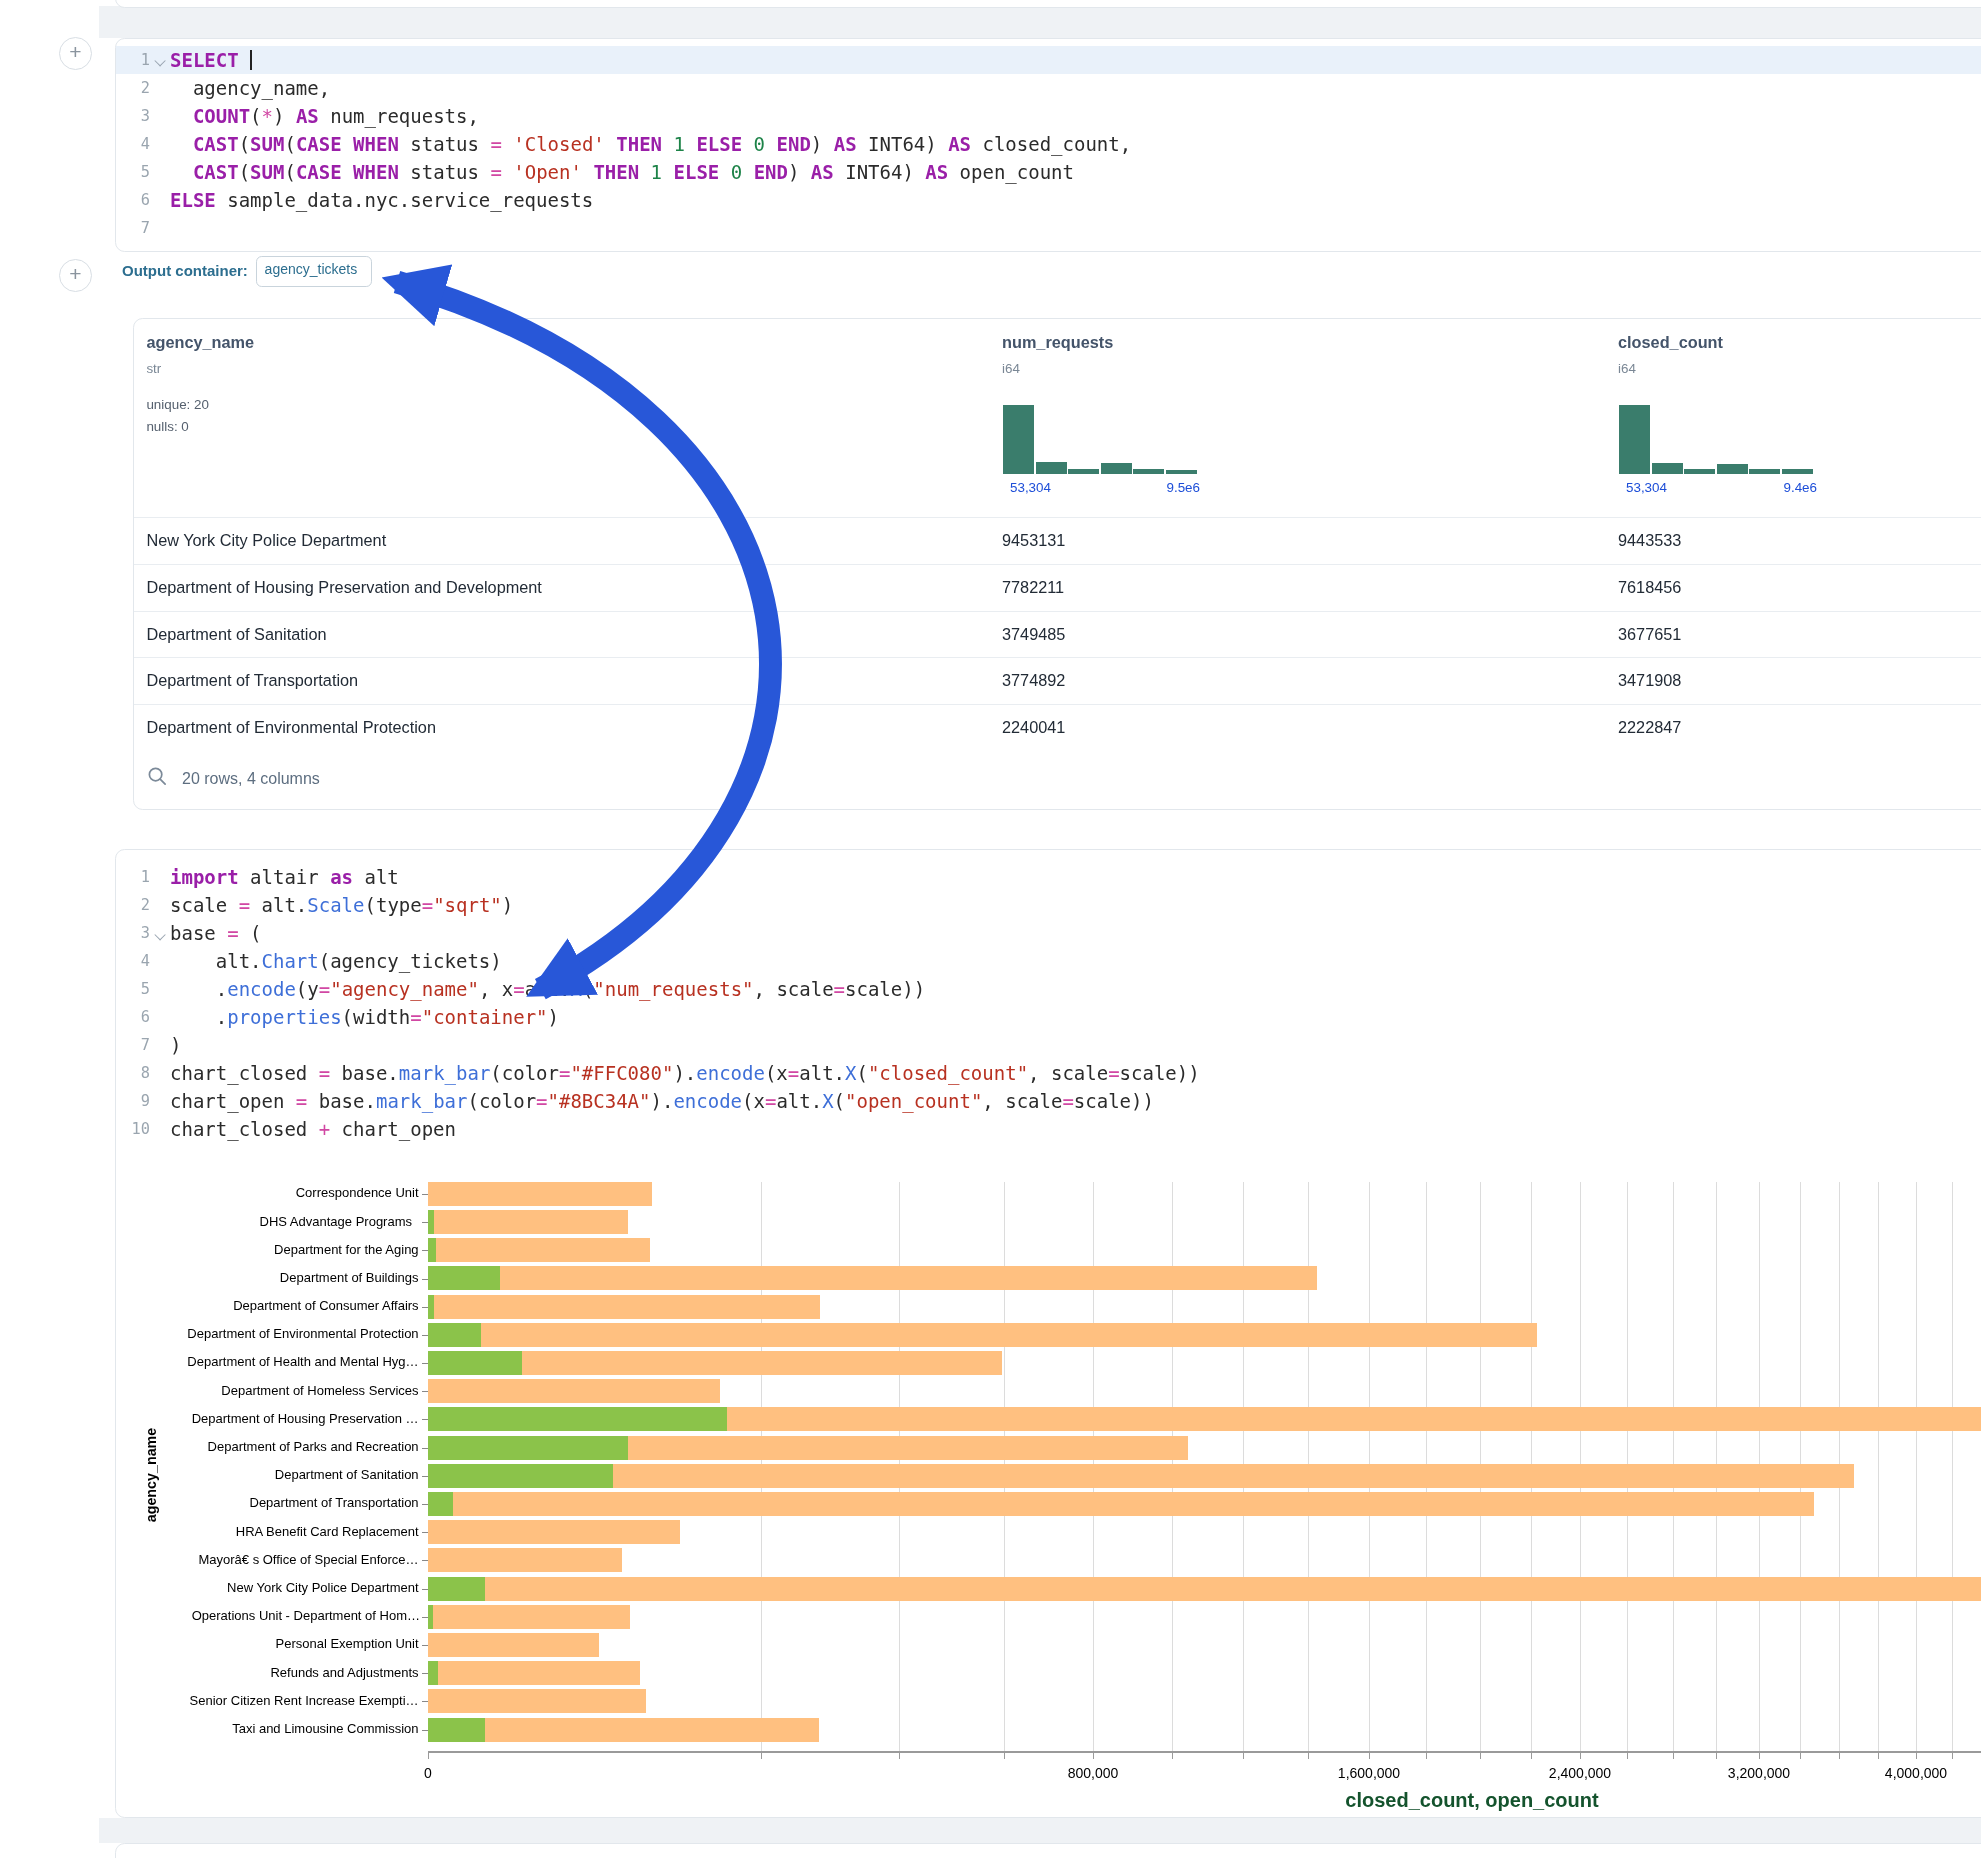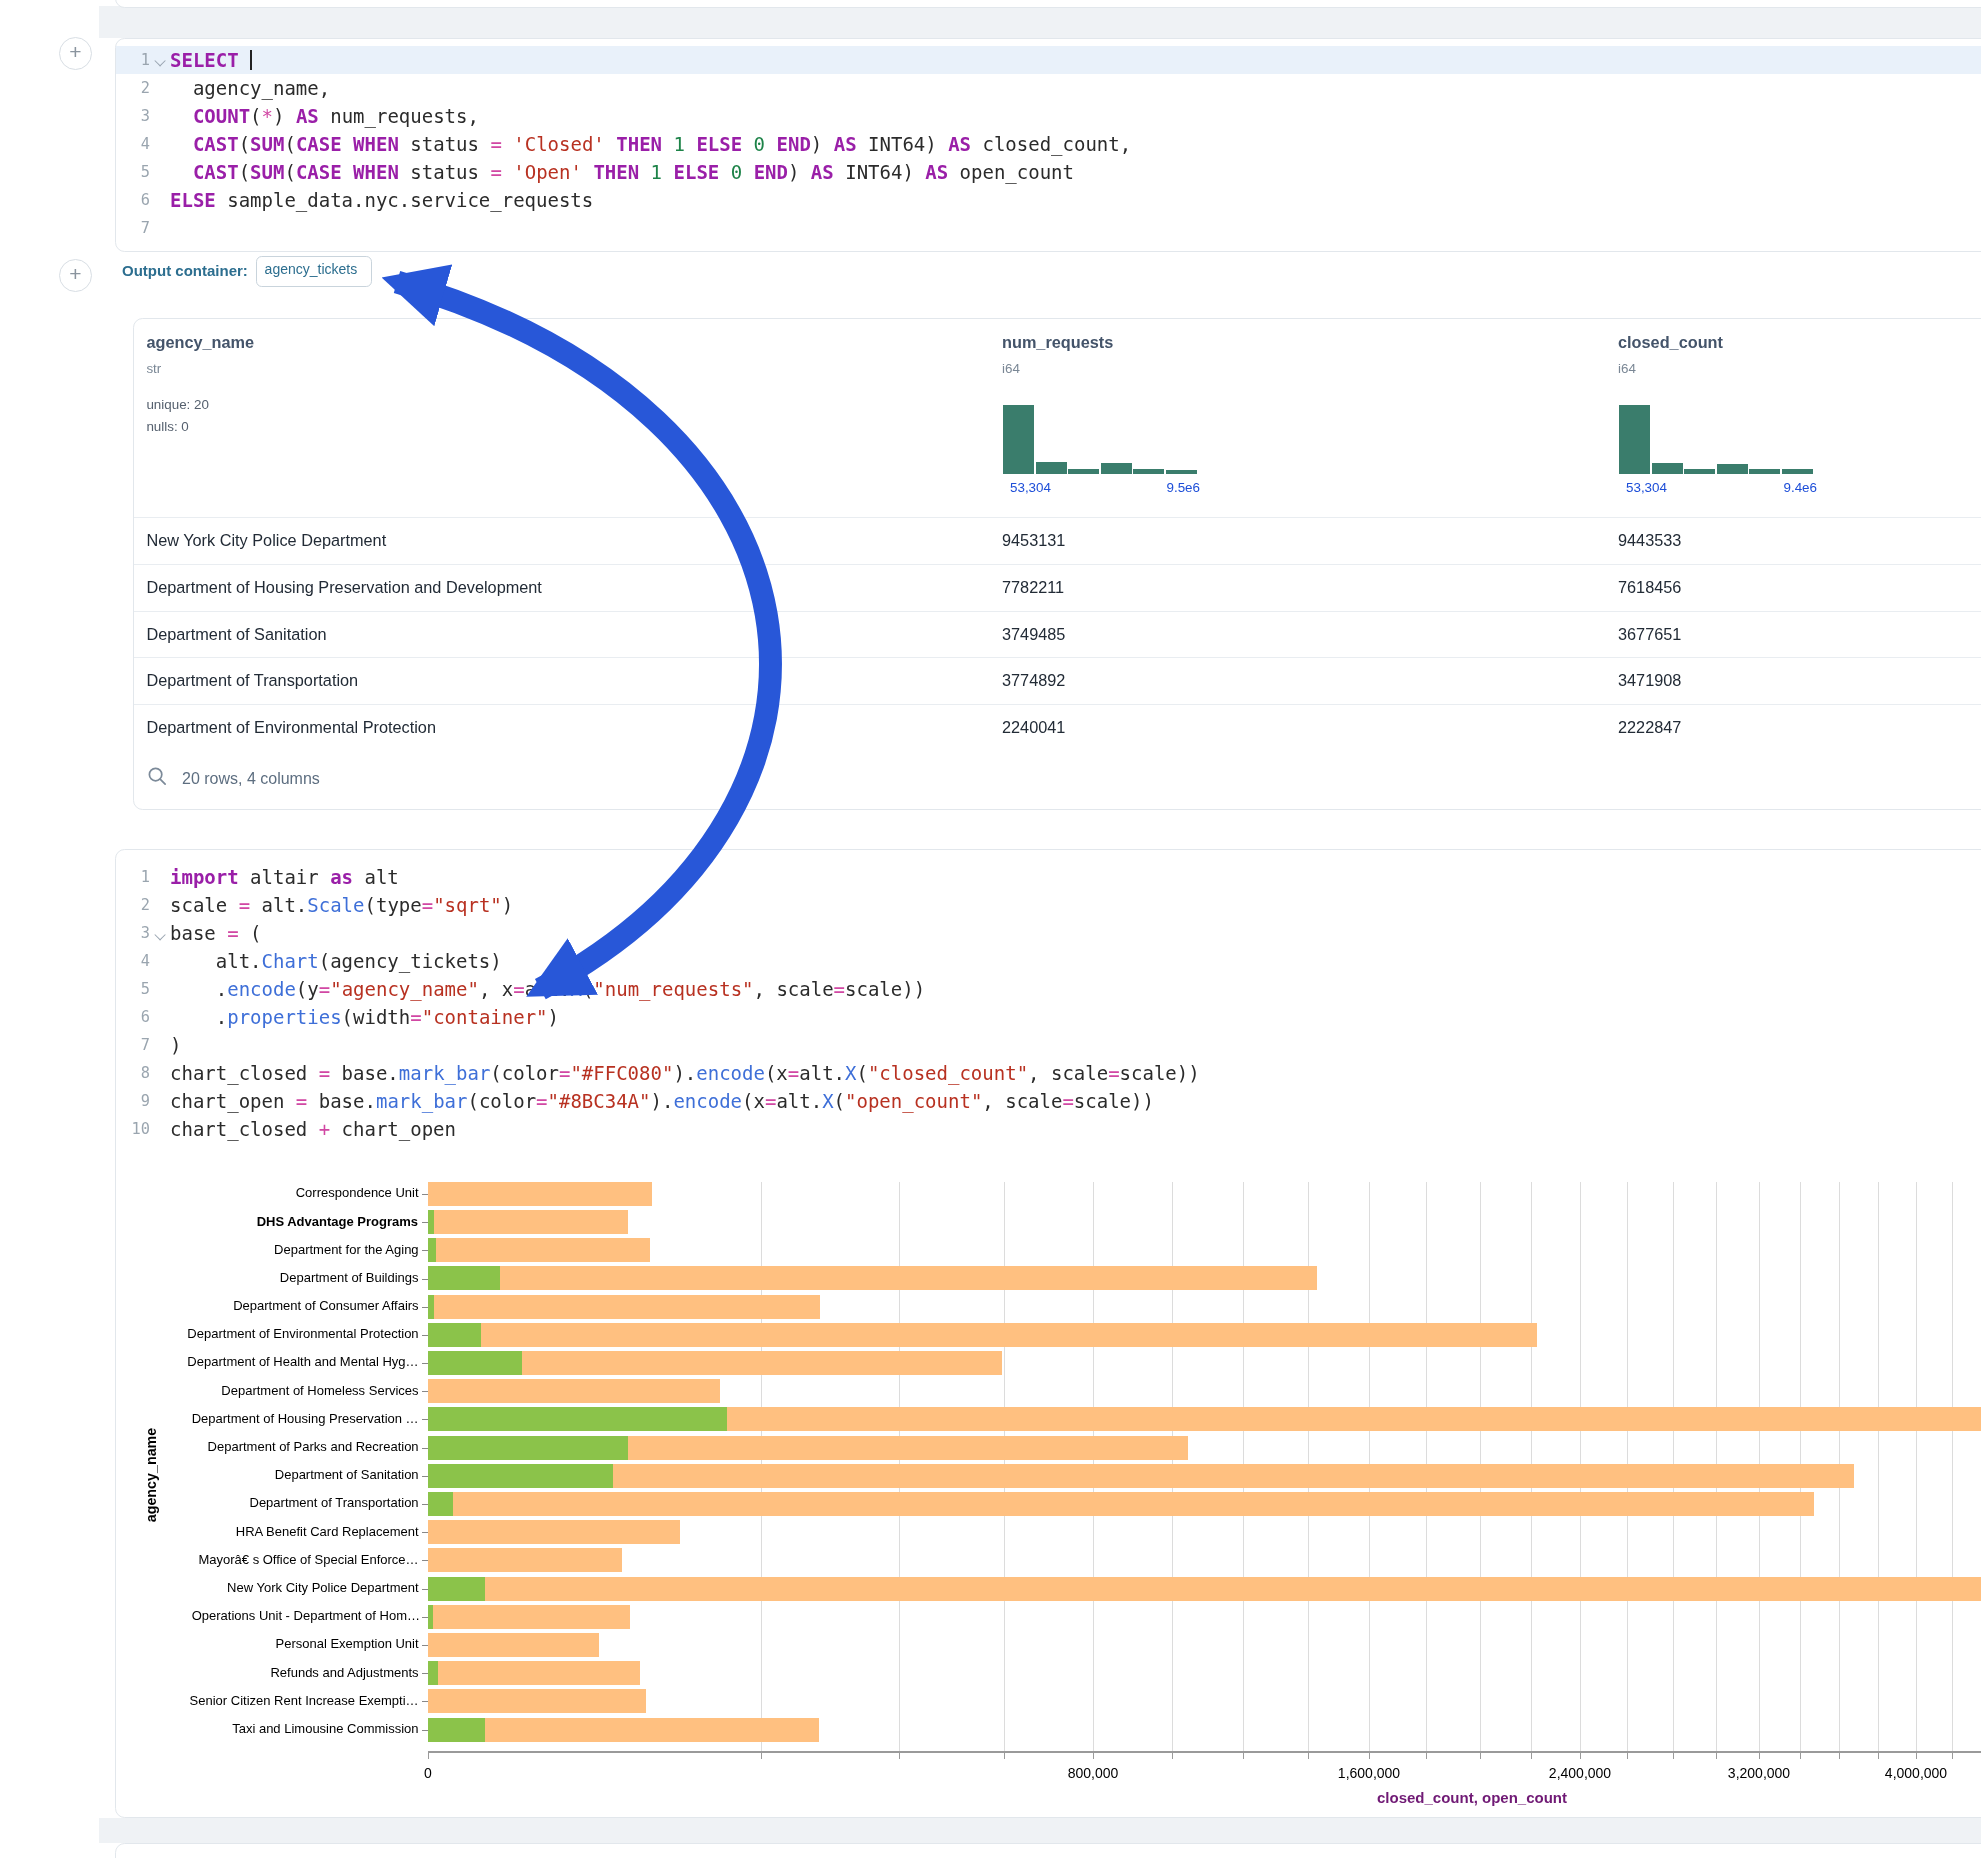--- a/index.html
+++ b/index.html
@@ -39,21 +39,21 @@
   .tcell{position:absolute;top:13.4px;font-size:16.3px;color:#222b36;white-space:nowrap;}
   .tfooter{position:absolute;font-size:16px;color:#5d6e80;}
   
   .ylab{position:absolute;width:411px;text-align:right;font-size:13px;color:#000;white-space:nowrap;overflow:hidden;}
   .ytick{position:absolute;width:6.7px;height:1.4px;background:#888;}
   .gridline{position:absolute;width:1px;background:#dcdcdc;}
   .cbar{position:absolute;height:24px;}
   .xaxis{position:absolute;background:#9a9a9a;}
   .xtick{position:absolute;width:1.2px;height:5.7px;background:#9a9a9a;}
   .xlab{position:absolute;width:134px;text-align:center;font-size:14px;color:#000;}
-  .axis-title-x{position:absolute;left:1281px;top:1789px;width:382px;text-align:center;font-size:15px;font-weight:bold;color:#701a75;}
+  .axis-title-x{position:absolute;left:1281px;top:1789px;width:382px;text-align:center;font-size:20px;font-weight:bold;color:#14532d;}
   .axis-title-y{position:absolute;left:55px;top:1467px;width:191px;text-align:center;font-size:14.3px;font-weight:bold;
                 color:#000;transform:rotate(-90deg);}
   #annotation-arrow{position:absolute;left:0;top:0;z-index:60;pointer-events:none;}
 </style>
 </head>
 <body>
 
 <div id="app">
 
   <div class="band" style="left:99px;top:5.7px;right:0;height:32.5px;"></div>
@@ -232,21 +232,21 @@
       <div class="gridline" style="left: 1716px; top: 1182px; height: 569px;"></div>
       <div class="gridline" style="left: 1759px; top: 1182px; height: 569px;"></div>
       <div class="gridline" style="left: 1800px; top: 1182px; height: 569px;"></div>
       <div class="gridline" style="left: 1839px; top: 1182px; height: 569px;"></div>
       <div class="gridline" style="left: 1878px; top: 1182px; height: 569px;"></div>
       <div class="gridline" style="left: 1916px; top: 1182px; height: 569px;"></div>
       <div class="gridline" style="left: 1952px; top: 1182px; height: 569px;"></div>
       <div class="ylab" style="left: 7.6px; top: 1185px;">Correspondence Unit</div>
       <div class="ytick" style="left: 422px; top: 1194px;"></div>
       <div class="cbar" style="left: 428px; top: 1182px; width: 224px; background: rgb(255, 192, 128);"></div>
-      <div class="ylab" style="left: 7px; top: 1214px; font-weight: bold;">DHS Advantage Programs</div>
+      <div class="ylab" style="left: 1px; top: 1214px;">DHS Advantage Programs</div>
       <div class="ytick" style="left: 422px; top: 1222px;"></div>
       <div class="cbar" style="left: 428px; top: 1210px; width: 200px; background: rgb(255, 192, 128);"></div>
       <div class="cbar" style="left: 428px; top: 1210px; width: 5.8px; background: rgb(139, 195, 74);"></div>
       <div class="ylab" style="left: 7.6px; top: 1242px;">Department for the Aging</div>
       <div class="ytick" style="left: 422px; top: 1250px;"></div>
       <div class="cbar" style="left: 428px; top: 1238px; width: 222px; background: rgb(255, 192, 128);"></div>
       <div class="cbar" style="left: 428px; top: 1238px; width: 8.1px; background: rgb(139, 195, 74);"></div>
       <div class="ylab" style="left: 7.6px; top: 1270px;">Department of Buildings</div>
       <div class="ytick" style="left: 422px; top: 1279px;"></div>
       <div class="cbar" style="left: 428px; top: 1266px; width: 889px; background: rgb(255, 192, 128);"></div>

